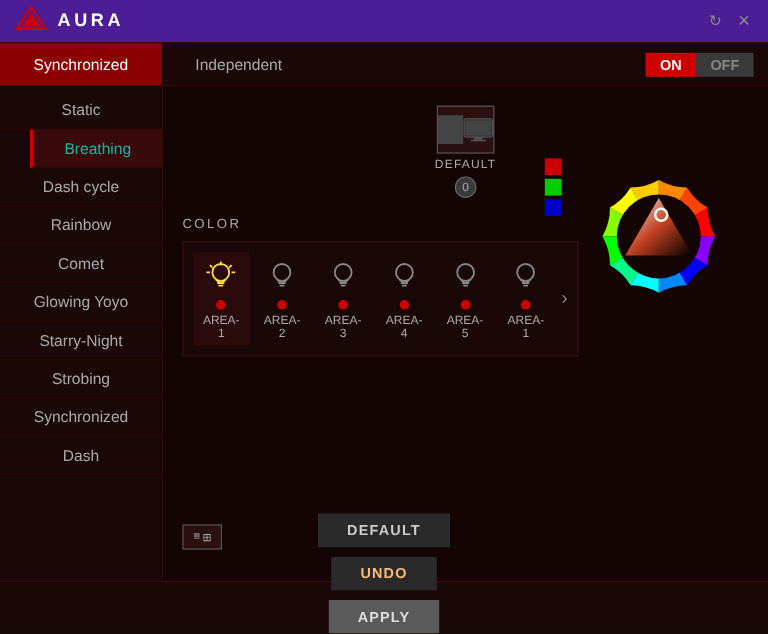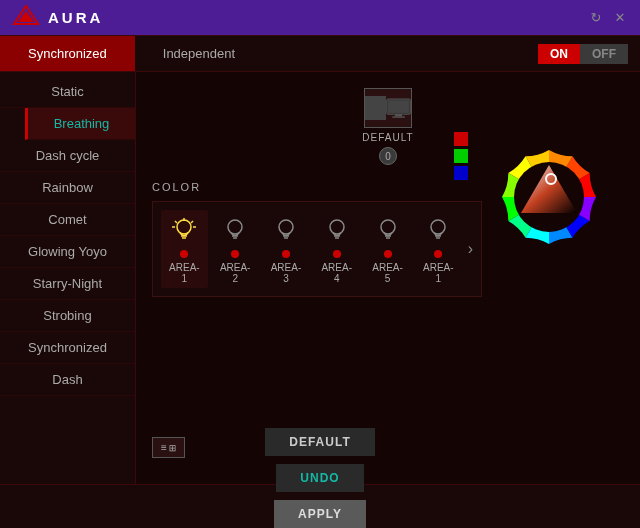--- a/index.html
+++ b/index.html
@@ -299,21 +299,21 @@
       cursor: pointer;
       border: none;
       letter-spacing: 1px;
     }
     .btn-default {
       background: #2a2a2a;
       color: #ccc;
     }
     .btn-undo {
       background: #2a2a2a;
-      color: #14b8a6;
+      color: #fdba74;
     }
     .btn-apply {
       background: #5a5a5a;
       color: #ddd;
     }
   </style>
 </head>
 <body>
 
 <div class="title-bar">

